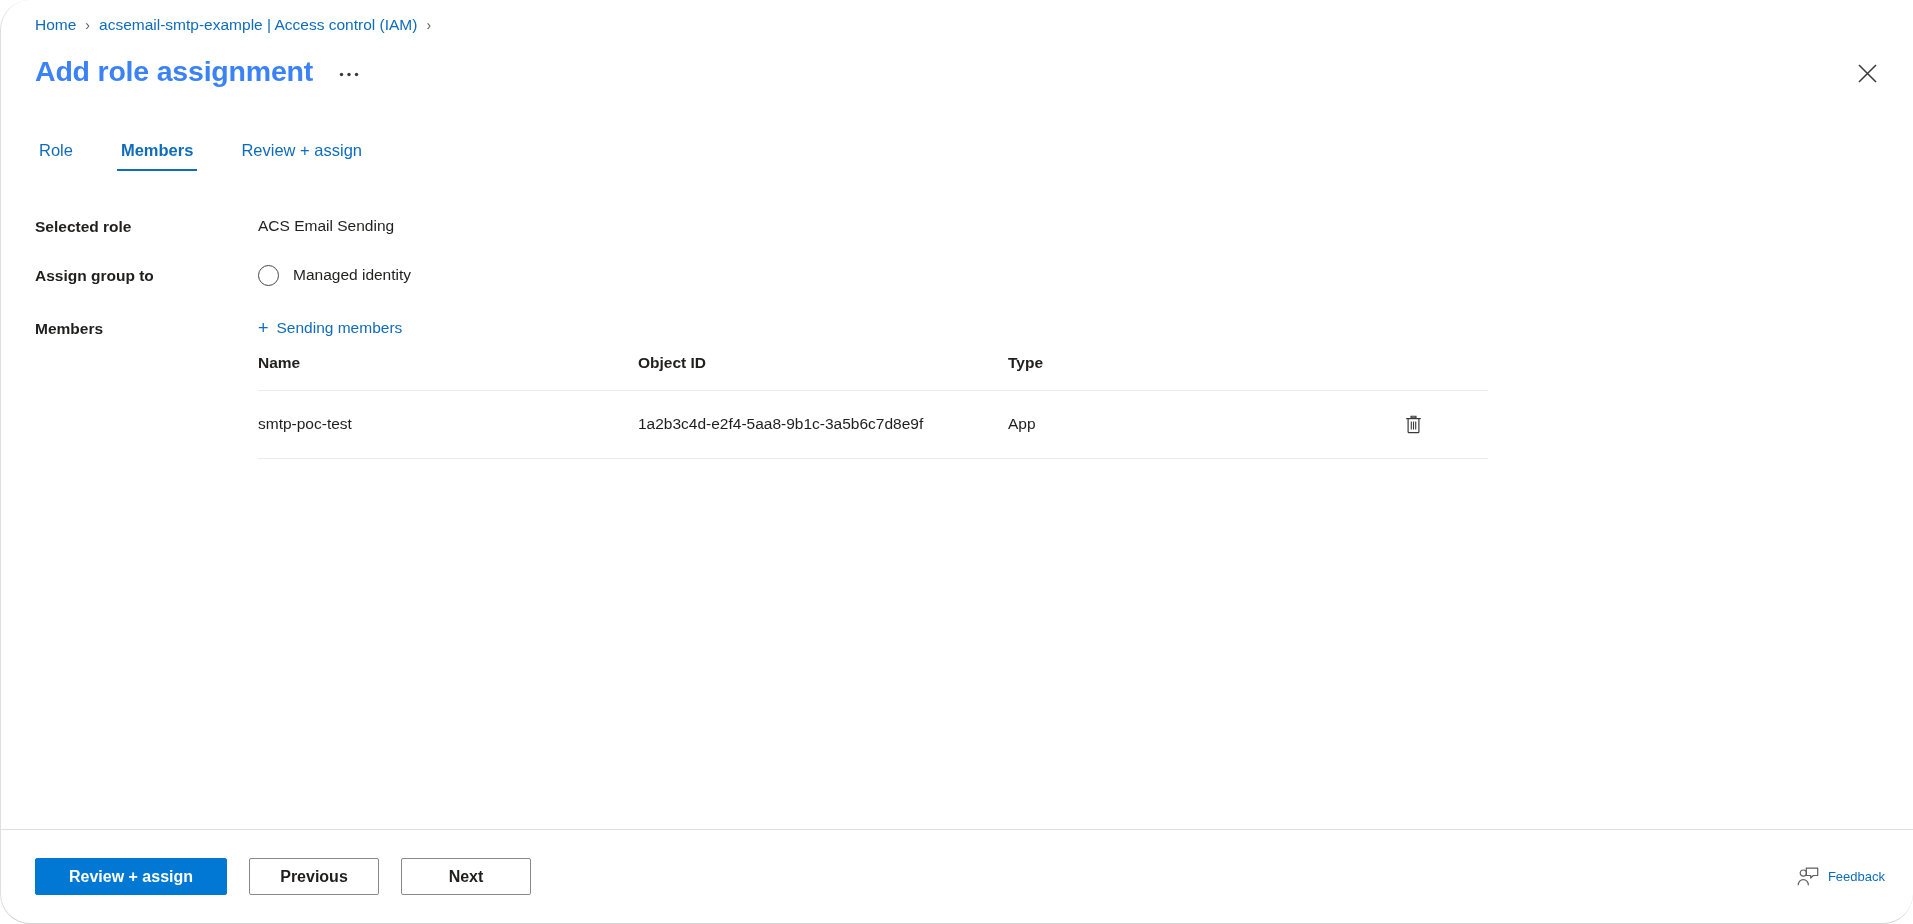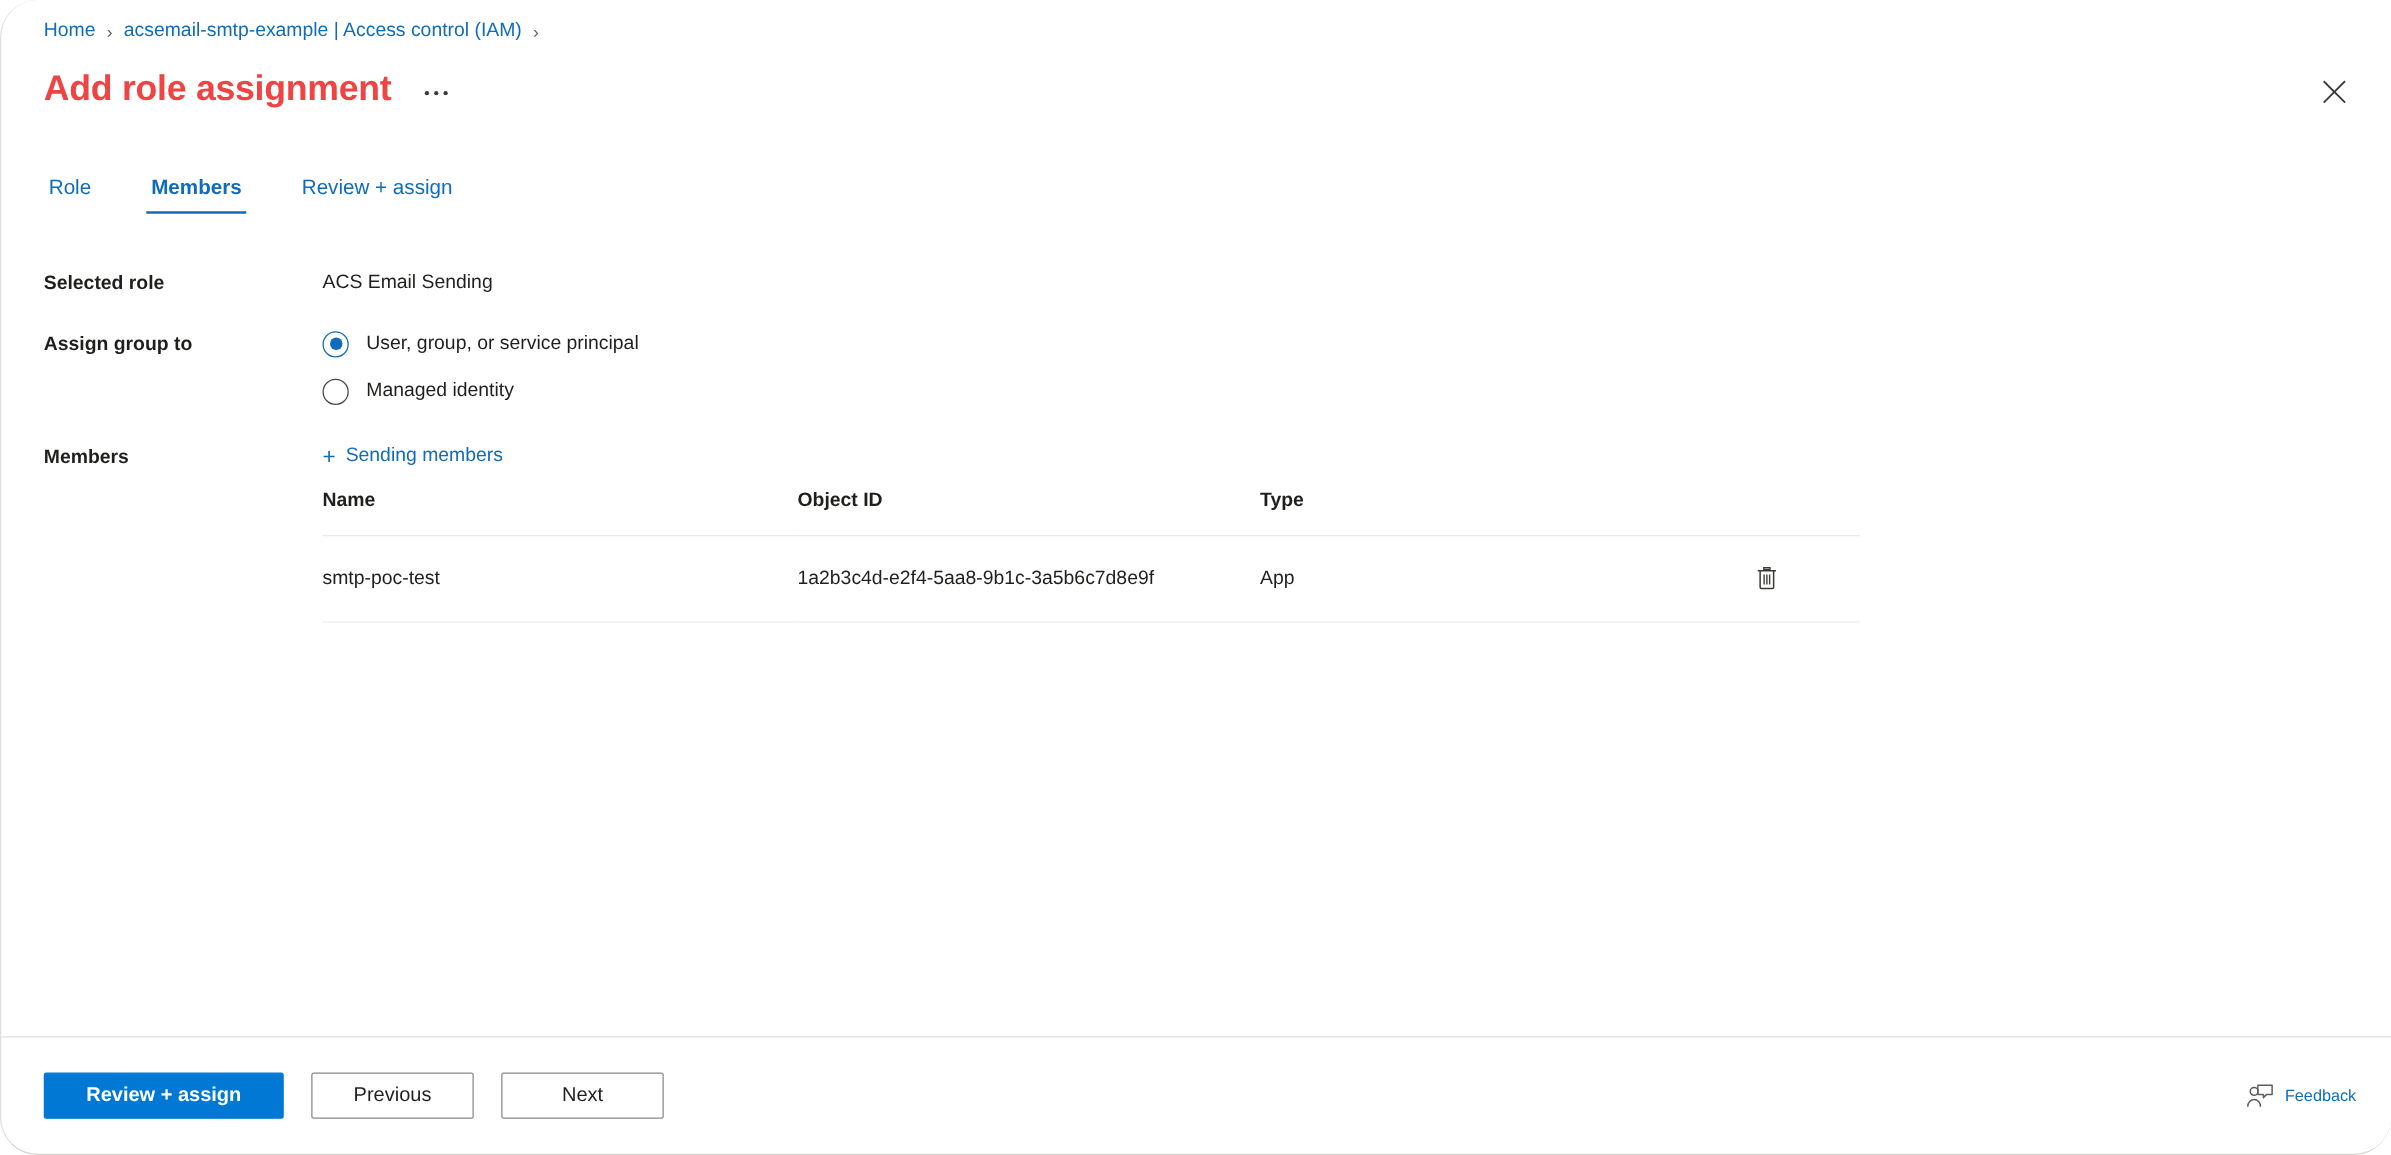--- a/index.html
+++ b/index.html
@@ -56,21 +56,21 @@
   .title-row {
     display: flex;
     align-items: center;
     margin-top: 13px;
     height: 44px;
   }
   .page-title {
     font-size: 28.5px;
     font-weight: 600;
     letter-spacing: -0.2px;
-    color: #ef4444;
+    color: #3b82f6;
     line-height: 38px;
     margin: 0;
   }
   .ellipsis-btn {
     margin-left: 20px;
     margin-top: 6px;
     width: 32px;
     height: 30px;
     display: flex;
     align-items: center;
@@ -268,20 +268,21 @@
   .btn {
     font-family: "Liberation Sans", sans-serif;
     font-size: 16px;
     height: 37px;
     min-width: 110px;
     padding: 0 18px;
     border-radius: 2px;
     cursor: pointer;
     line-height: 35px;
     text-align: center;
+    font-weight: bold;
   }
   .btn-primary {
     background: #0078d4;
     color: #ffffff;
     border: 1px solid #0078d4;
     font-weight: 600;
     min-width: 192px;
   }
   .btn-default {
     background: #ffffff;
@@ -342,24 +343,20 @@
 
     <div class="form-row">
       <div class="form-label">Selected role</div>
       <div class="form-field static-value">ACS Email Sending</div>
     </div>
 
     <div class="form-row" style="margin-bottom:30px;">
       <div class="form-label">Assign group to</div>
       <div class="form-field">
         <div class="radio-group">
-          <div class="radio-option checked">
-            <span class="radio-mark"></span>
-            <span>User, group, or service principal</span>
-          </div>
           <div class="radio-option">
             <span class="radio-mark"></span>
             <span>Managed identity</span>
           </div>
         </div>
       </div>
     </div>
 
     <div class="form-row" style="margin-bottom:10px;">
       <div class="form-label">Members</div>

